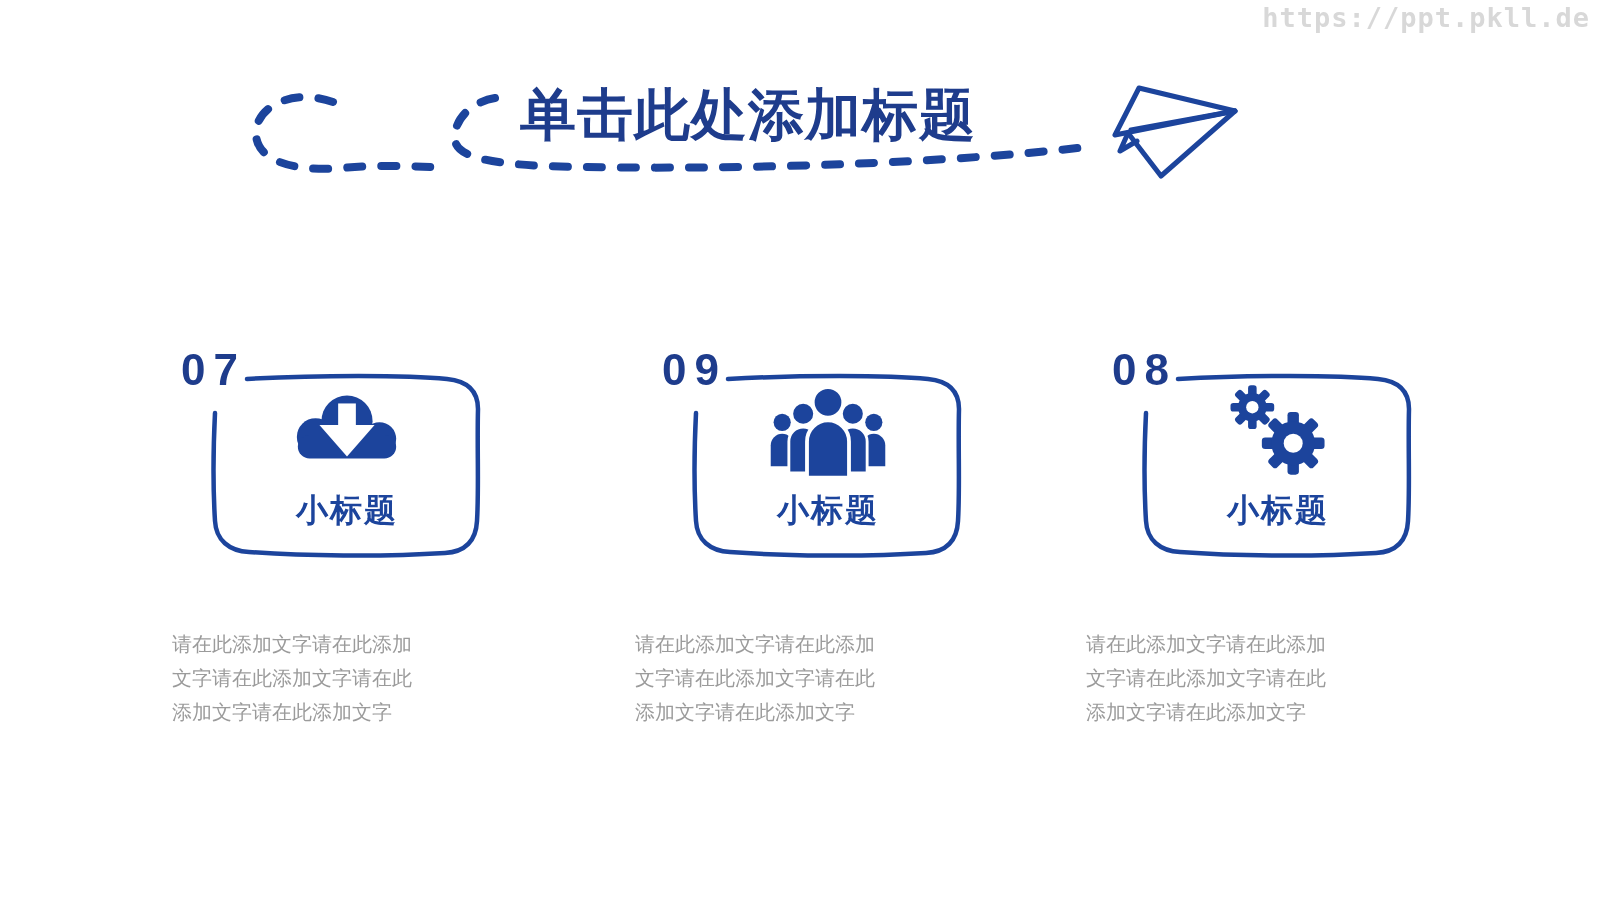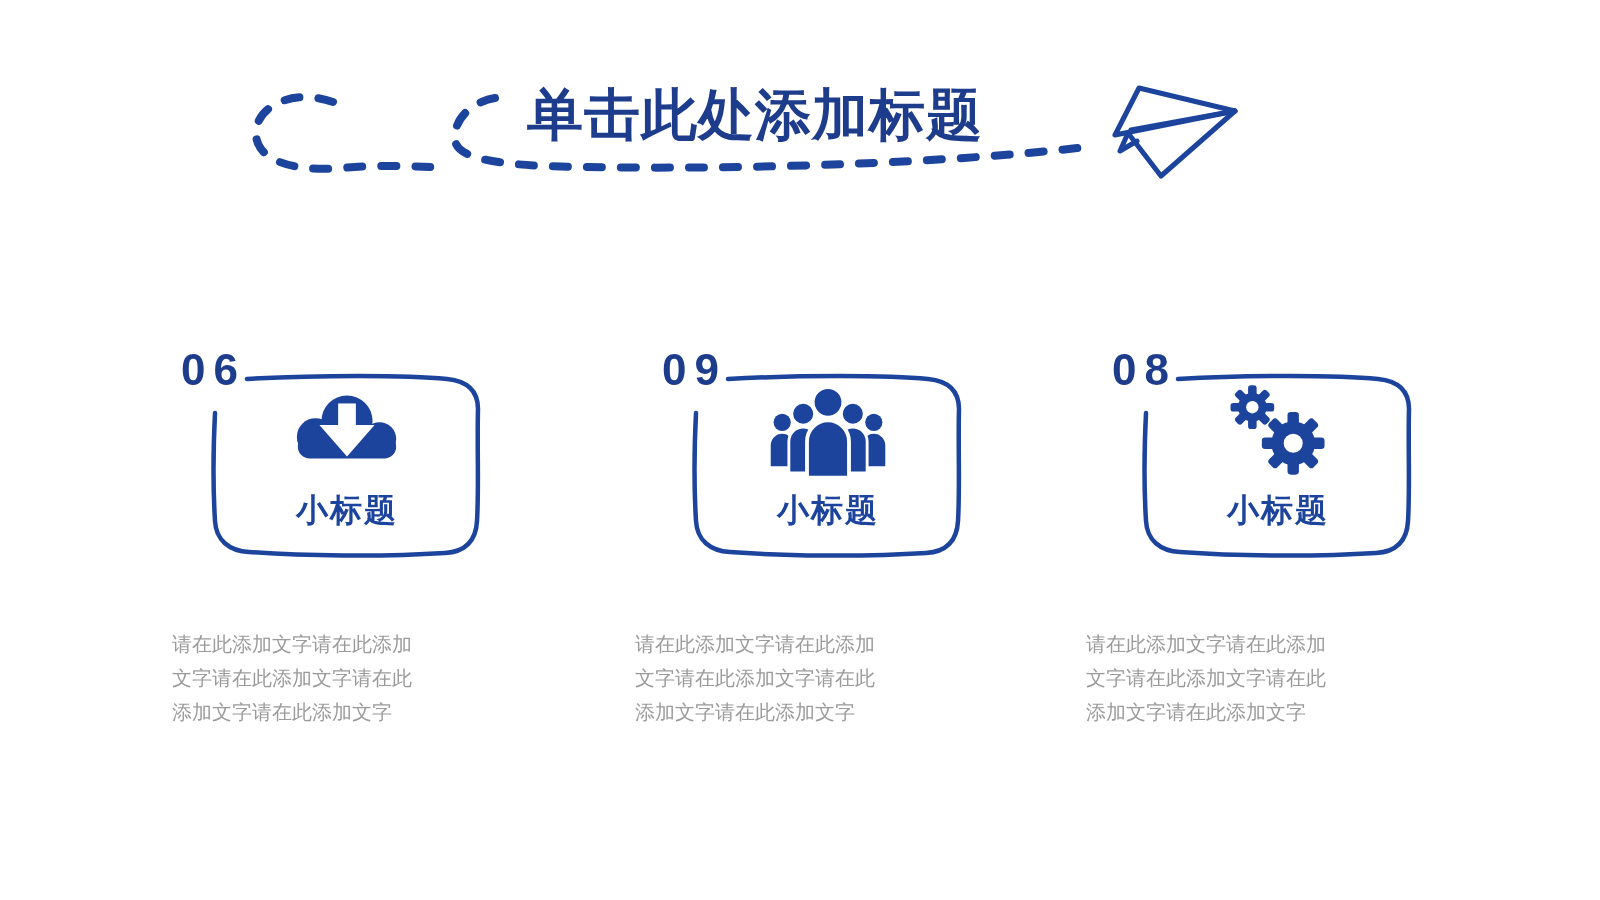--- a/index.html
+++ b/index.html
@@ -15,21 +15,21 @@
     position:relative;width:1600px;height:900px;background:#ffffff;overflow:hidden;
   }
   .watermark{
     position:absolute;top:2px;right:10px;
     font-family:"DejaVu Sans Mono", monospace;
     font-weight:bold;font-size:27px;color:var(--watermark);
     letter-spacing:1px;
   }
   .title{
     position:absolute;top:78px;left:520px;width:470px;
-    text-align:center;font-size:56px;font-weight:bold;color:var(--title-color);
+    font-size:56px;font-weight:bold;color:var(--title-color);
     letter-spacing:1px;white-space:nowrap;
   }
   .doodle{position:absolute;left:243px;top:88px;color:var(--accent);}
   .plane{position:absolute;left:1095px;top:78px;color:var(--accent);}
 
   .card{position:absolute;top:371px;width:280px;height:190px;}
   .card .frame{position:absolute;left:0;top:0;color:var(--accent);}
   .card-num{
     position:absolute;left:-26px;top:-26px;
     font-size:44px;font-weight:bold;color:var(--title-color);
@@ -48,37 +48,38 @@
   .body-text{
     position:absolute;top:627px;width:330px;
     text-align:left;font-size:20px;line-height:34px;color:var(--body-text);font-family:Liberation Serif, serif;
   }
 </style>
 </head>
 <body>
 
 <div class="slide">
 
+  <div class="watermark">https://ppt.pkll.de</div>
 
   <div class="title">单击此处添加标题</div>
 
   <svg class="doodle" width="860" height="95" viewBox="0 0 860 95" fill="none">
     <path d="M 90 14 C 50 0, 14 18, 13 44 C 12 72, 48 84, 100 80 C 130 77, 160 78, 188 79" stroke="currentColor" stroke-width="8" stroke-linecap="round" stroke-dasharray="15 19"></path>
     <path d="M 252 10 C 228 14, 210 32, 212 52 C 214 72, 260 78, 340 79 C 520 82, 710 74, 835 60" stroke="currentColor" stroke-width="8" stroke-linecap="round" stroke-dasharray="15 19"></path>
   </svg>
 
   <svg class="plane" width="155" height="108" viewBox="0 0 155 108" fill="none" stroke="currentColor" stroke-width="5" stroke-linejoin="round" stroke-linecap="round">
     <path d="M 140 33 L 44 10 L 20 57 Z"></path>
     <path d="M 140 33 L 36 52"></path>
     <path d="M 140 33 L 66 98 L 33 55"></path>
     <path d="M 33 55 L 25 73 L 42 63"></path>
   </svg>
 
   <div class="card" style="left:207px">
-    <div class="card-num">06</div>
+    <div class="card-num">07</div>
     <svg class="frame" width="280" height="190" viewBox="0 0 280 190" fill="none">
       <path d="M 40 8 C 110 4, 200 4, 240 8 C 260 10, 271 20, 271 38 C 270 75, 272 118, 270 150 C 269 170, 258 181, 238 182 C 175 186, 95 185, 42 181 C 22 180, 9 169, 8 150 C 6 118, 6 82, 8 42" stroke="currentColor" stroke-width="4.5" stroke-linecap="round"></path>
     </svg>
     <div class="card-icon">
       <svg width="118" height="86" viewBox="0 0 120 86">
         <g fill="currentColor">
           <circle cx="60" cy="34" r="26"></circle>
           <circle cx="28" cy="50" r="19"></circle>
           <circle cx="93" cy="52" r="17"></circle>
           <rect x="10" y="48" width="100" height="24" rx="12"></rect>

